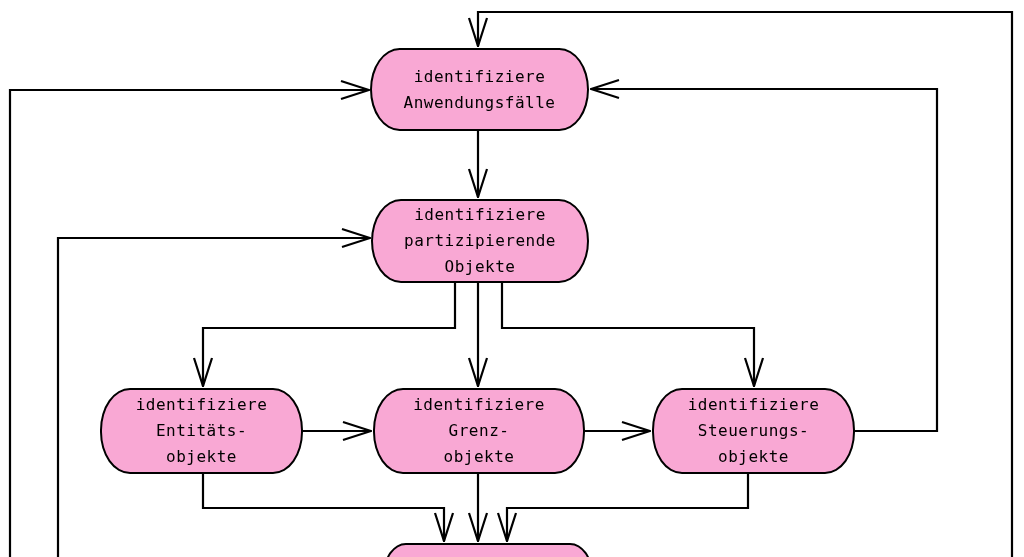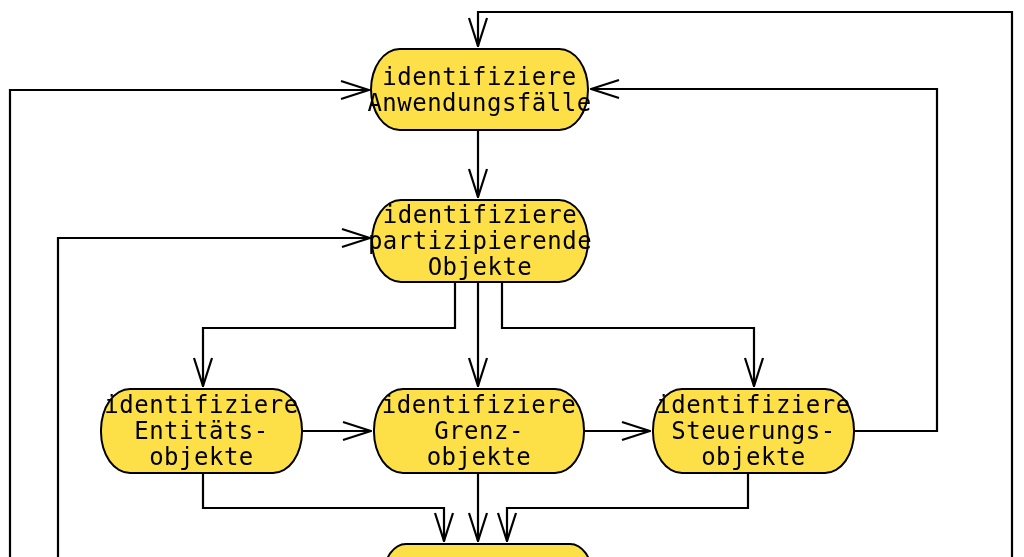--- a/index.html
+++ b/index.html
@@ -20,27 +20,27 @@
     left: 0;
     top: 0;
     width: 1024px;
     height: 557px;
   }
   .node {
     position: absolute;
     box-sizing: border-box;
     border: 2px solid #000000;
     border-radius: 30px / 42px;
-    background: #fde047;
+    background: #f9a8d4;
     display: flex;
     align-items: center;
     justify-content: center;
     text-align: center;
     color: #000000;
-    font-size: 24px;
+    font-size: 16px;
     line-height: 26px;
     white-space: pre-line;
     letter-spacing: 0.5px;
   }
   .node-use-cases        { left: 370px; top: 48px;  width: 219px; height: 83px; }
   .node-participating    { left: 371px; top: 199px; width: 218px; height: 84px; }
   .node-entity           { left: 100px; top: 388px; width: 203px; height: 86px; }
   .node-boundary         { left: 373px; top: 388px; width: 212px; height: 86px; }
   .node-control          { left: 652px; top: 388px; width: 203px; height: 86px; }
   .node-bottom-partial   { left: 383px; top: 543px; width: 210px; height: 64px; }

